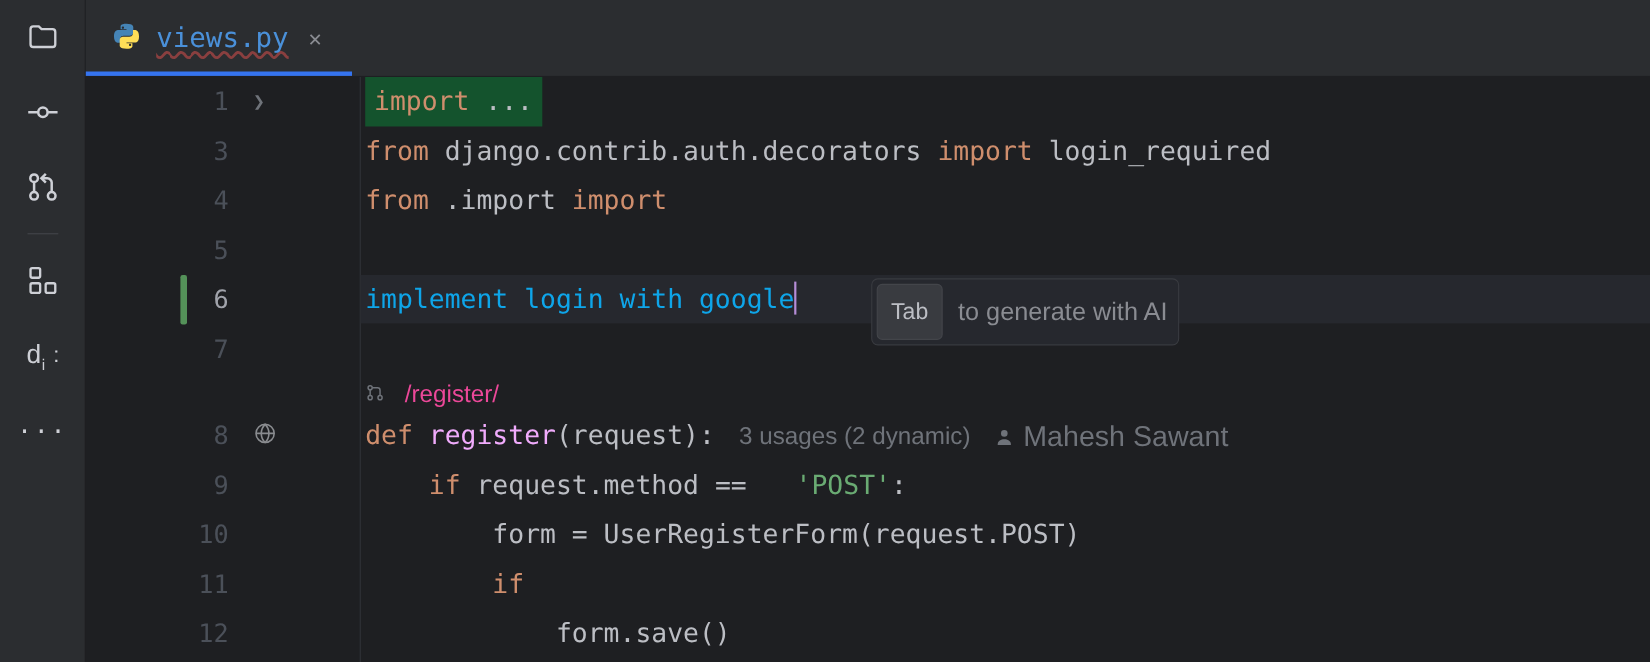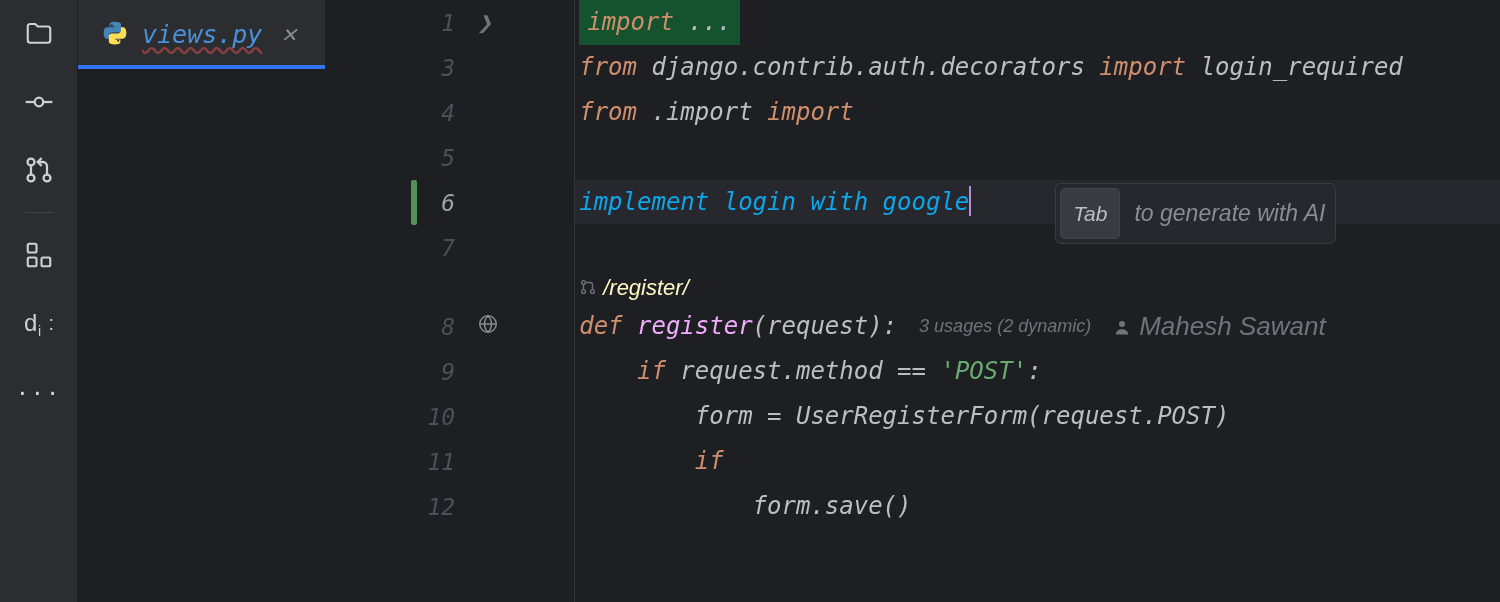--- a/index.html
+++ b/index.html
@@ -43,22 +43,21 @@
     }
     .sidebar-more {
       color: #ced0d6;
       font-size: 22px;
       letter-spacing: 2px;
       cursor: pointer;
     }
     .main {
       flex: 1;
       display: flex;
-      flex-direction: row;
-      font-style: italic;
+      flex-direction: column;
     }
     .tab-bar {
       height: 70px;
       background: #2b2d30;
       display: flex;
       align-items: center;
       border-bottom: 1px solid #1e1f22;
     }
     .tab {
       height: 100%;
@@ -152,21 +151,21 @@
       align-items: center;
       white-space: pre;
     }
     .folded-imports {
       background: #14532d;
       padding: 0 8px;
       border-radius: 0;
       color: #bcbec4;
     }
     .kw { color: #cf8e6d; }
-    .str { color: #6aab73; }
+    .str { color: #6aab73; margin-left: 30px; }
     .func { color: #f0abfc; }
     .plain { color: #bcbec4; }
     .prompt-text {
       color: #0ea5e9;
     }
     .cursor-bar {
       display: inline-block;
       width: 2px;
       height: 30px;
       background: #b58dd6;
@@ -188,30 +187,30 @@
     }
     .tab-key {
       background: #393b40;
       border: 1px solid #43454a;
       border-radius: 5px;
       padding: 2px 12px;
       color: #bcbec4;
       font-size: 21px;
     }
     .route-hint {
-      color: #fef9c3;
+      color: #ec4899;
       font-size: 22px;
       display: flex;
       align-items: center;
-      gap: 6px;
+      gap: 18px;
       font-family: -apple-system, Arial, sans-serif;
     }
     .usages-hint {
       color: #6f737a;
-      font-size: 18px;
+      font-size: 22px;
       margin-left: 22px;
       font-family: -apple-system, Arial, sans-serif;
     }
     .author-hint {
       color: #6f737a;
       font-size: 26px;
       margin-left: 22px;
       font-family: -apple-system, Arial, sans-serif;
       display: inline-flex;
       align-items: center;
@@ -335,21 +334,21 @@
 
     <div class="code-area" style="position:relative;z-index:0">
       <div class="highlighted-line" style="top:180px;"></div>
 
       <div class="code-line"><span class="folded-imports"><span class="kw">import</span><span class="plain"> ...</span></span></div>
       <div class="code-line"><span class="kw">from</span><span class="plain"> django.contrib.auth.decorators </span><span class="kw">import</span><span class="plain"> login_required</span></div>
       <div class="code-line"><span class="kw">from</span><span class="plain"> .import </span><span class="kw">import</span></div>
       <div class="code-line"></div>
       <div class="code-line" style="position:relative">
         <span class="prompt-text">implement login with google</span><span class="cursor-bar"></span>
-        <span class="ai-hint" style="left:476px;top:3px">
+        <span class="ai-hint" style="left:460px;top:3px">
           <span class="tab-key">Tab</span>
           <span>to generate with AI</span>
         </span>
       </div>
       <div class="code-line"></div>
       <div class="code-line" style="height:34px"><span class="route-hint"><svg width="18" height="18" viewBox="0 0 24 24" fill="none" stroke="#6f737a" stroke-width="1.8">
               <circle cx="6" cy="6" r="2.5"></circle>
               <circle cx="18" cy="18" r="2.5"></circle>
               <circle cx="6" cy="18" r="2.5"></circle>
               <path d="M8.5 6H15c1.7 0 3 1.3 3 3v6.5"></path>

